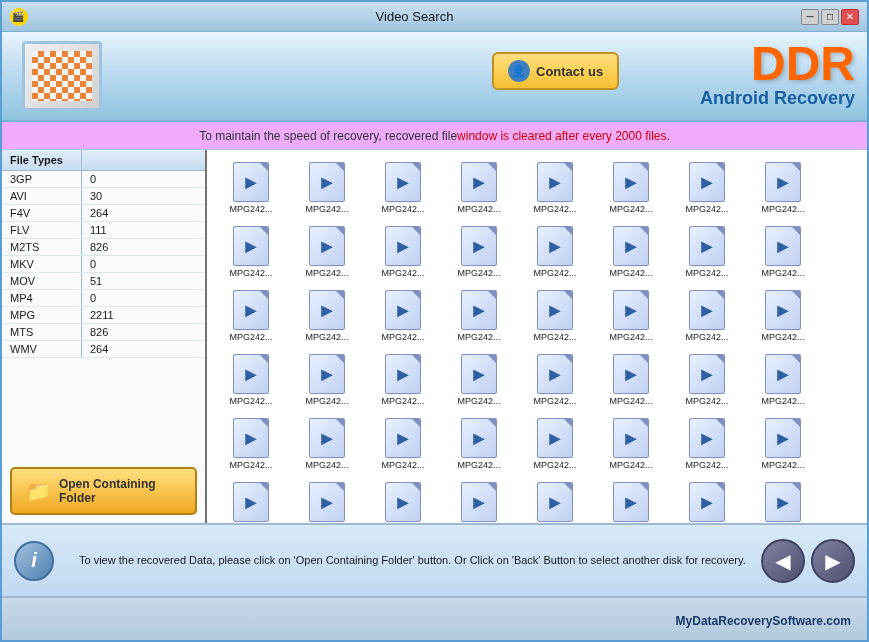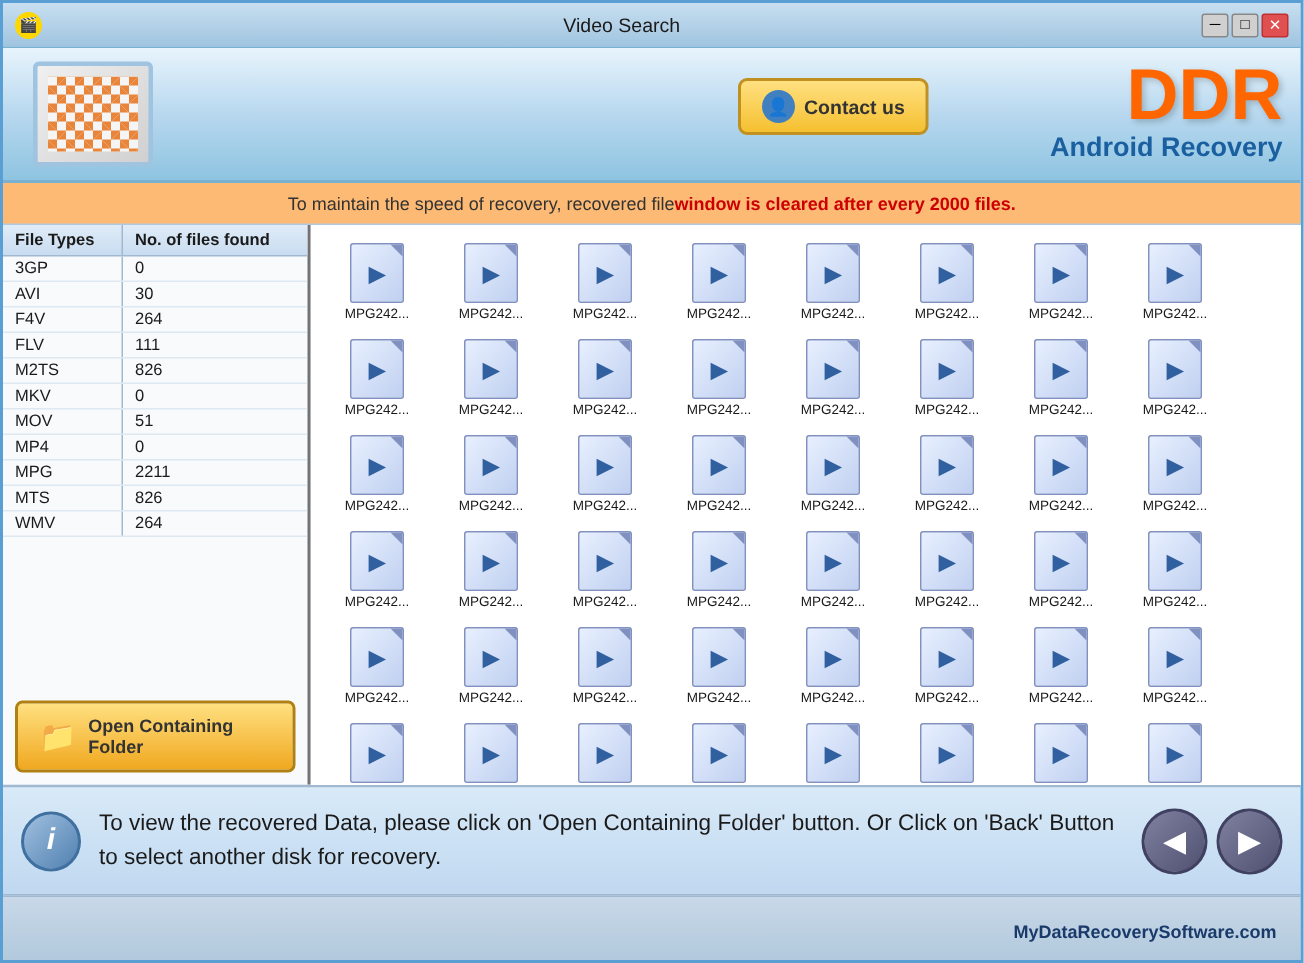--- a/index.html
+++ b/index.html
@@ -135,30 +135,30 @@
     .android-recovery-text {
       font-size: 18px;
       color: #1a5fa0;
       font-weight: bold;
       text-align: right;
     }
 
     
     .info-bar {
       height: 28px;
-      background: #fdba74;
+      background: #f0abfc;
       display: flex;
       align-items: center;
       justify-content: center;
       border-bottom: 1px solid #b0c8e0;
       font-size: 12px;
       color: #333;
       text-align: center;
     }
-    .info-bar span.highlight { color: #cc0000; font-weight: bold; }
+    .info-bar span.highlight { color: #cc0000; font-weight: normal; }
 
     
     .main-content {
       display: flex;
       height: 375px;
       background: #f0f4f8;
       border-bottom: 2px solid #a0b8d0;
     }
 
     
@@ -298,23 +298,24 @@
       align-items: center;
       justify-content: center;
       color: white;
       font-size: 20px;
       font-weight: bold;
       font-style: italic;
       flex-shrink: 0;
     }
     .bottom-info-text {
       flex: 1;
-      font-size: 15px;
+      font-size: 11px;
       color: #1a1a1a;
       line-height: 1.5;
+      margin-left: 13px;
     }
     .nav-buttons {
       display: flex;
       gap: 6px;
     }
     .nav-btn {
       width: 44px;
       height: 44px;
       border-radius: 50%;
       background: linear-gradient(135deg, #8080a0, #505070);
@@ -379,21 +380,20 @@
   <span>To maintain the speed of recovery, recovered file</span>
   <span class="highlight"> window is cleared after every 2000 files.</span>
 </div>
 
 <div class="main-content">
 
   <div class="left-panel">
     <div class="file-table">
       <div class="file-table-header">
         <div class="col col-type">File Types</div>
-        <div class="col col-count">No. of files found</div>
       </div>
       <div class="file-table-body" id="table-body">
       <div class="file-table-row">
     <div class="col col-type">3GP</div>
     <div class="col col-count">0</div>
   </div>
           <div class="file-table-row">
     <div class="col col-type">AVI</div>
     <div class="col col-count">30</div>
   </div>

